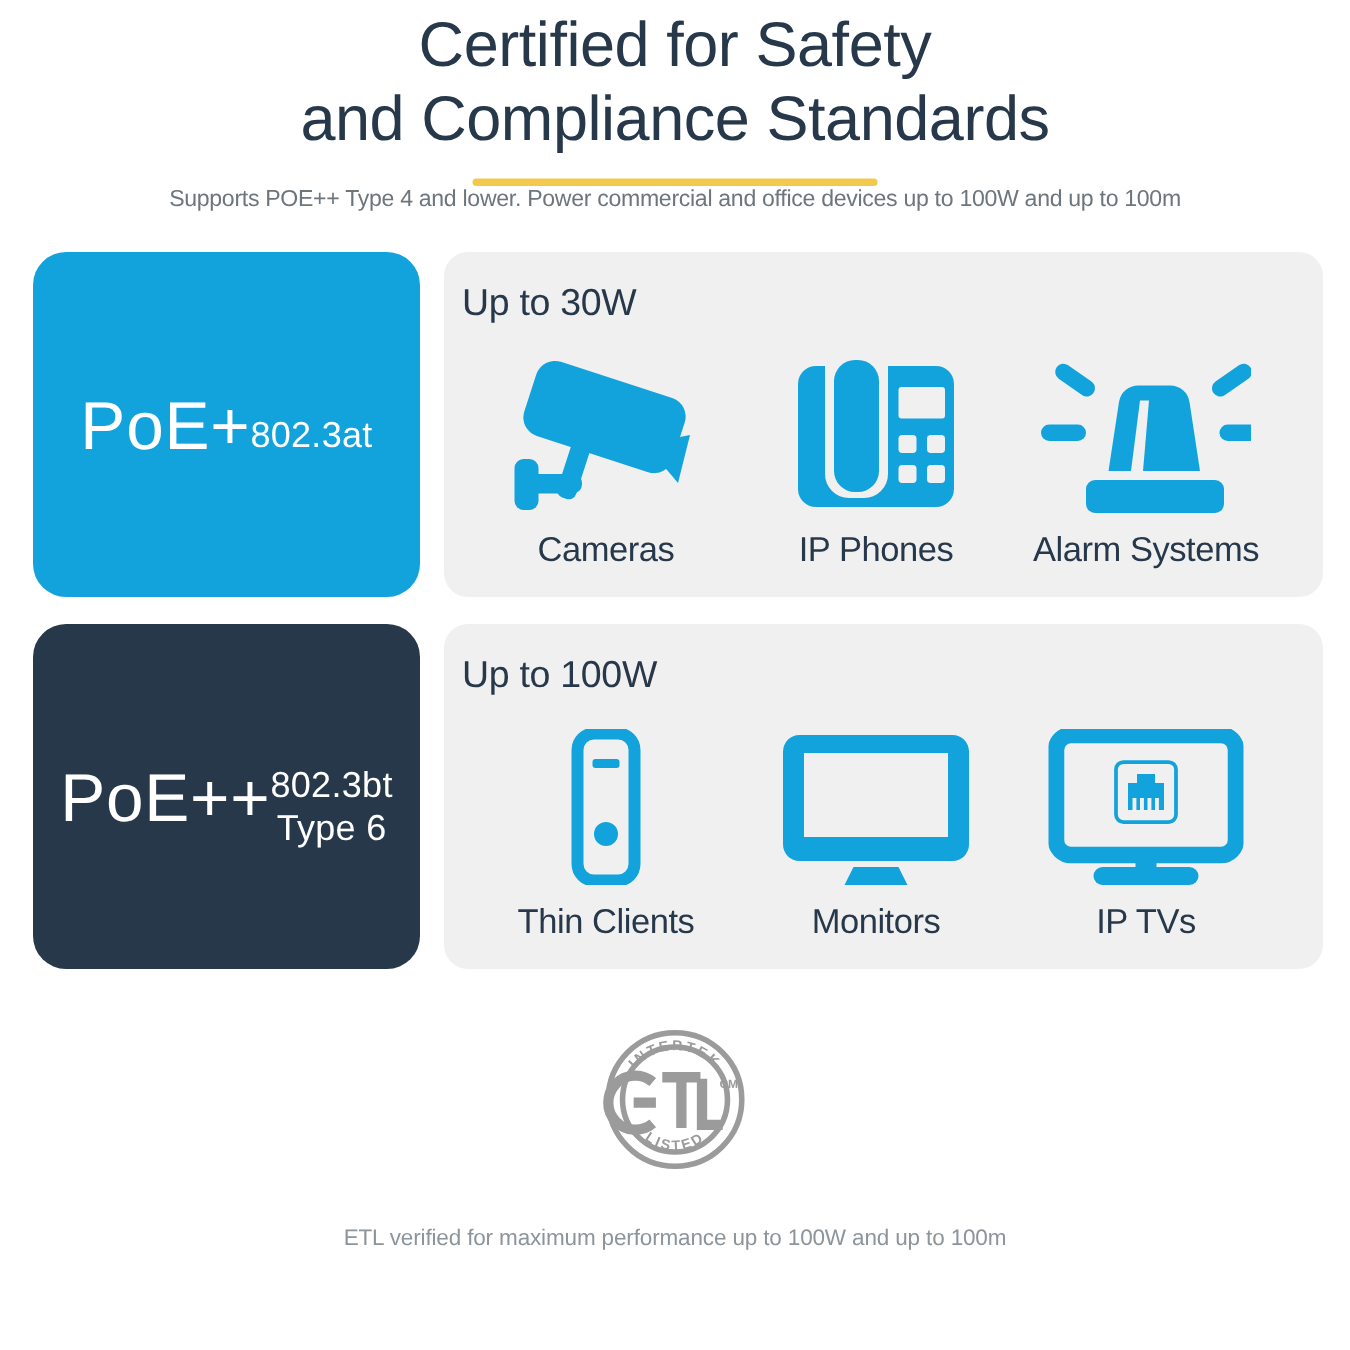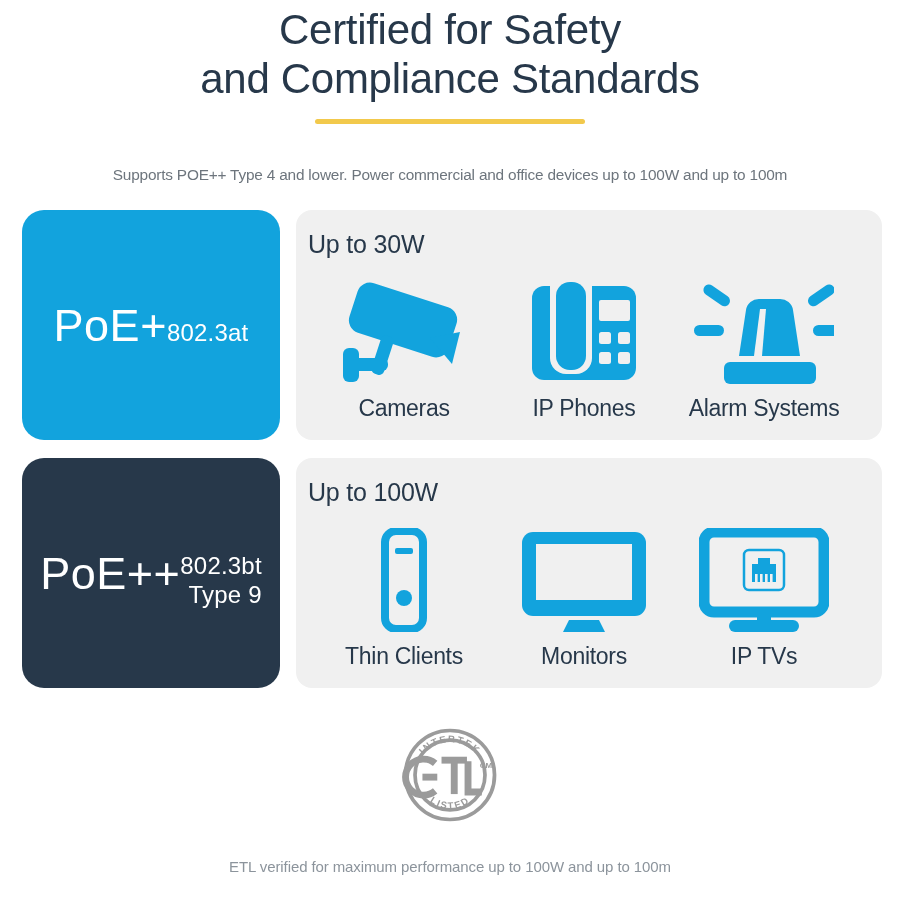--- a/index.html
+++ b/index.html
@@ -33,21 +33,20 @@
   }
   .rule {
     width: 270px;
     height: 5px;
     background: #f2c94c;
     border-radius: 3px;
     margin: 16px auto 0 auto;
   }
 
   .subhead {
-    margin-top: 42px;
     padding: 0 22px;
     text-align: center;
     color: #6d757d;
     font-size: 15.4px;
     font-weight: 400;
     letter-spacing: -0.2px;
     white-space: nowrap;
   }
 
   
@@ -67,21 +66,21 @@
     flex: 0 0 258px;
     border-radius: 22px;
     display: flex;
     flex-direction: row;
     align-items: center;
     justify-content: center;
     color: #ffffff;
     text-align: center;
   }
   .badge.blue { background: #12a3dd; }
-  .badge.navy { background: #27384a; text-align: right; }
+  .badge.navy { background: #27384a; }
 
   .badge-title {
     font-size: 45px;
     font-weight: 400;
     line-height: 1;
     letter-spacing: 0.5px;
   }
   .badge-sub {
     margin-top: 14px;
     font-size: 24px;
@@ -244,21 +243,21 @@
         </div>
       </div>
     </div>
 
     <div class="row">
 
       <div class="badge navy">
         <div class="badge-title">PoE++</div>
         <div class="badge-sub">
           <div>802.3bt</div>
-          <div>Type 9</div>
+          <div>Type 6</div>
         </div>
       </div>
 
       <div class="panel">
         <div class="panel-title">Up to 100W</div>
 
         <div class="devices">
 
           <div class="device">
             <div class="device-icon">

